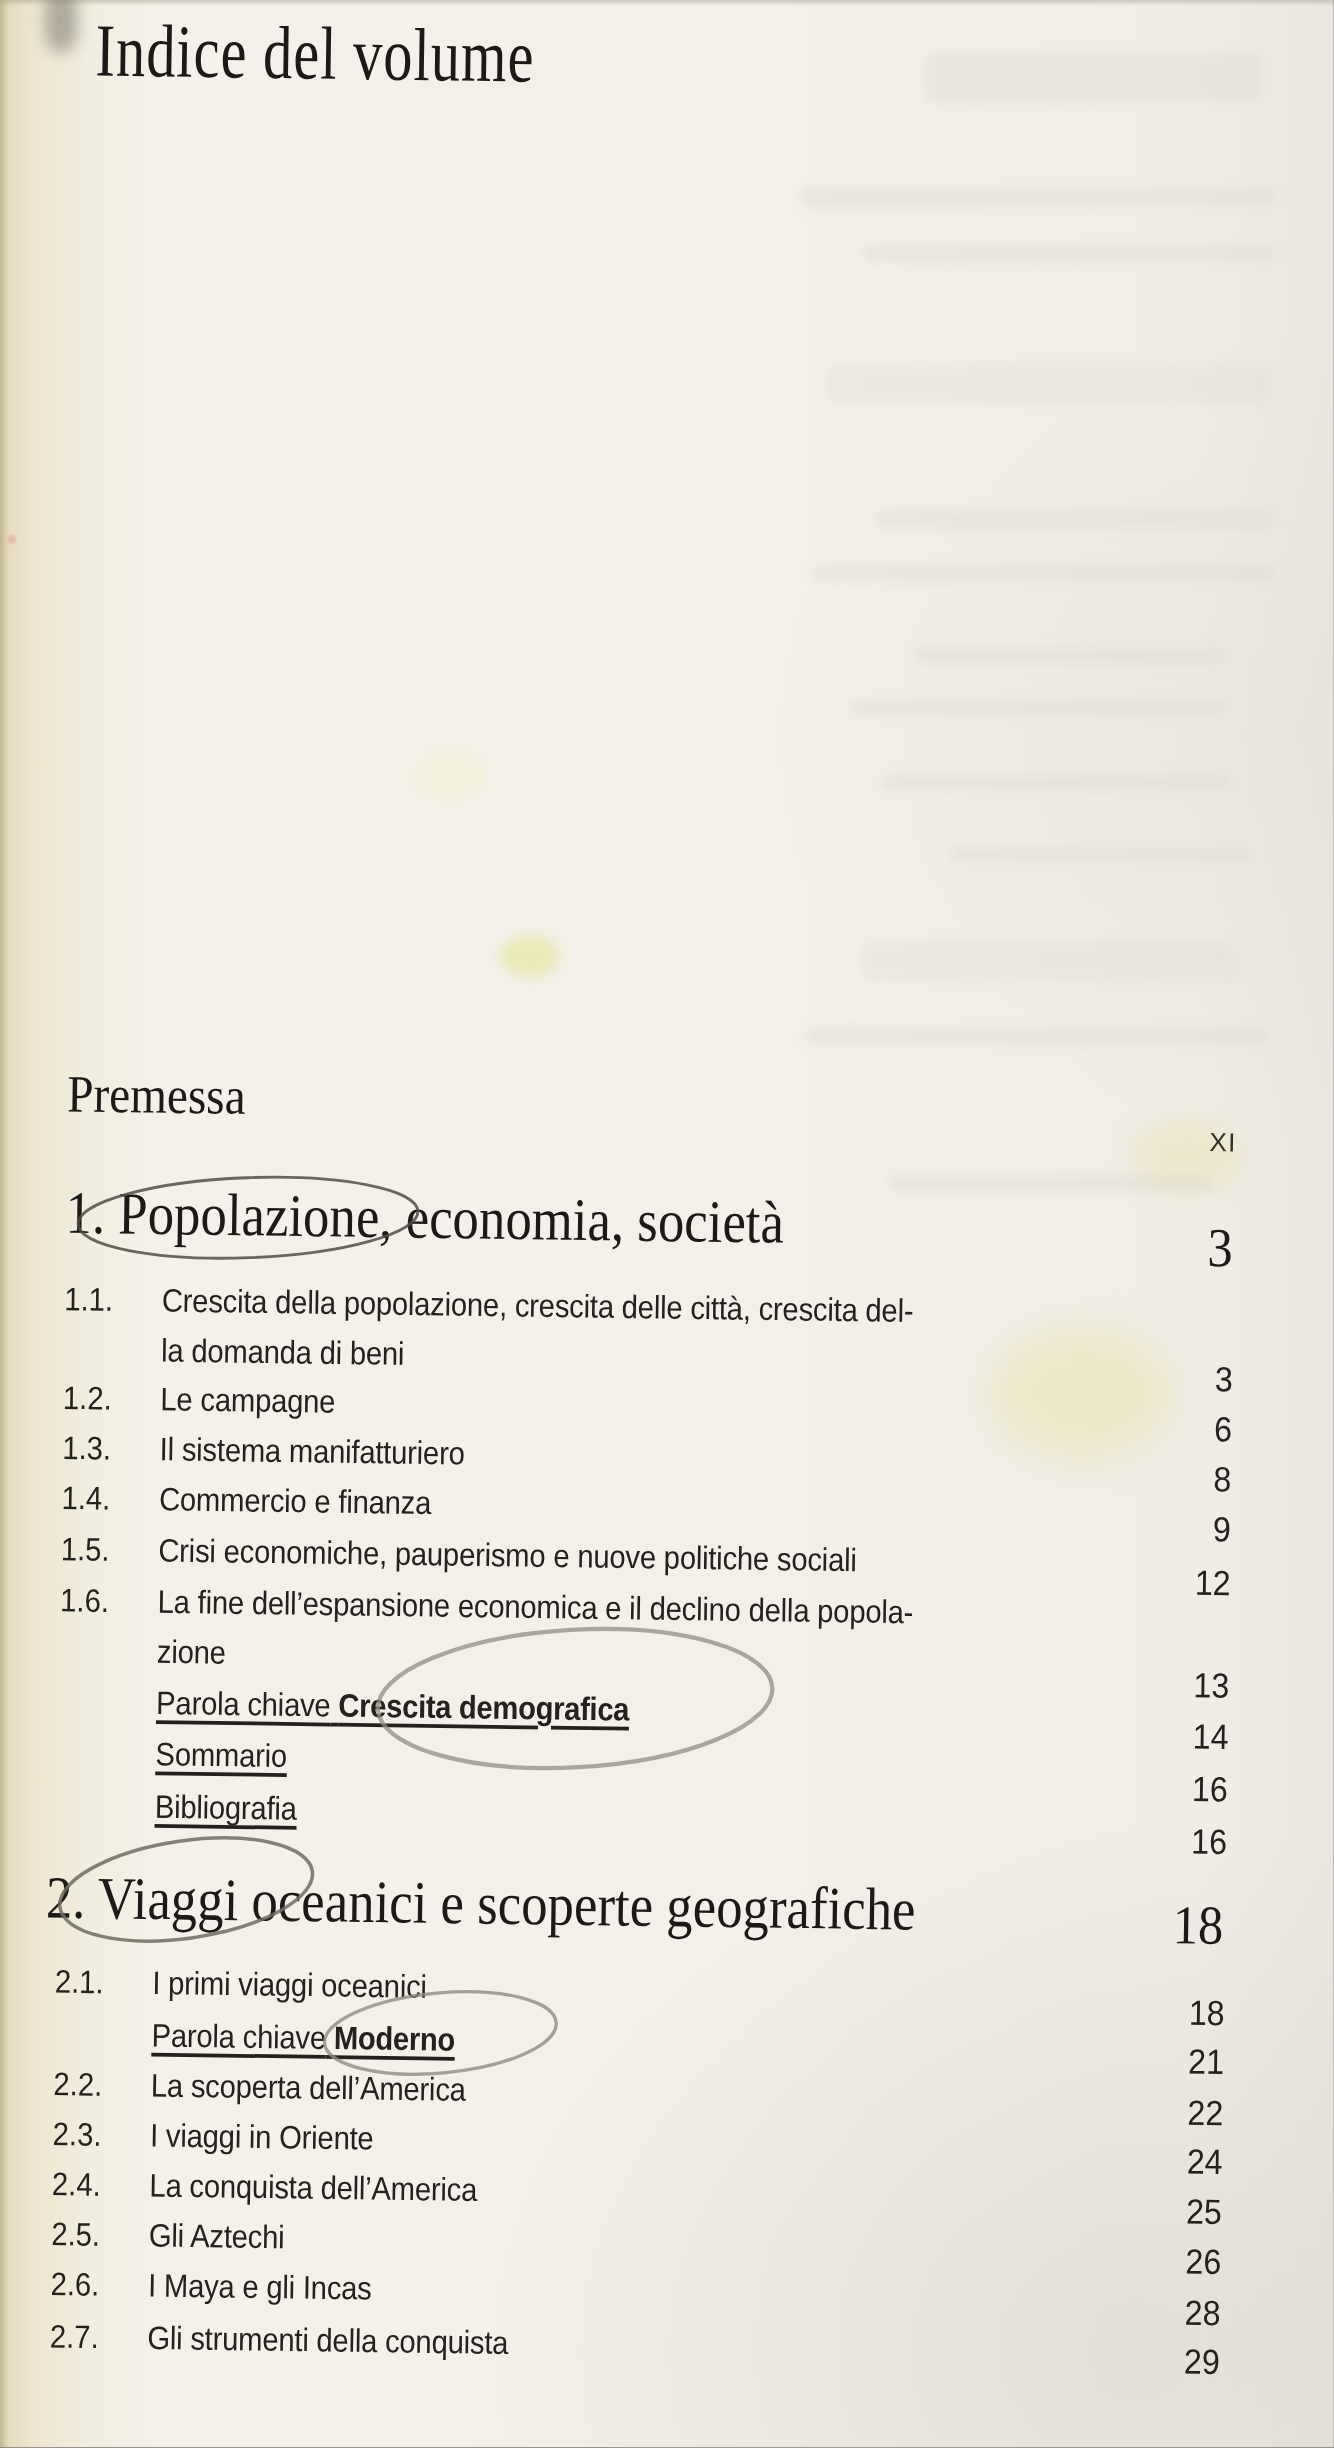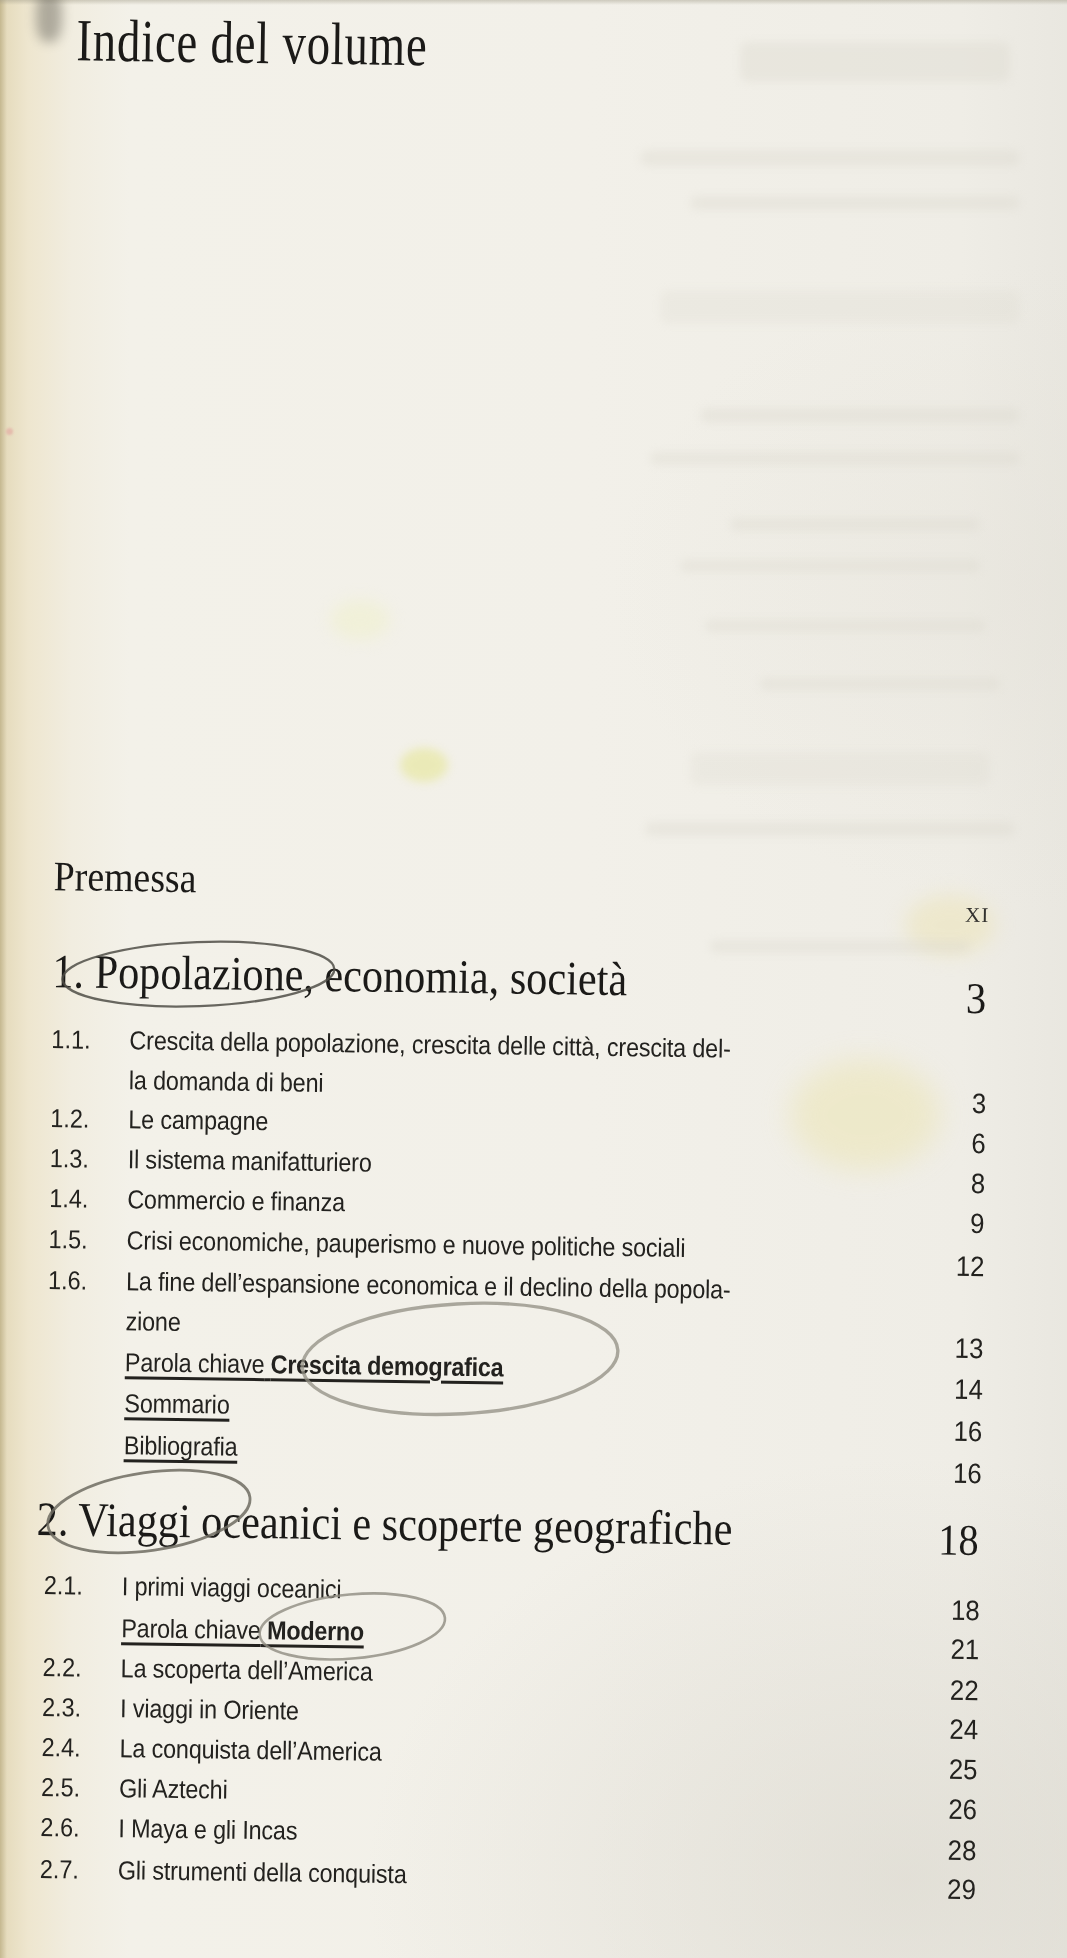--- a/index.html
+++ b/index.html
@@ -43,21 +43,21 @@
     transform:scaleX(.9);transform-origin:left top;white-space:nowrap;}
   .ul{text-decoration:underline;text-decoration-thickness:2.6px;text-underline-offset:5px;}
   .kw{font-weight:700;letter-spacing:-.3px;}
 
   .pnum{position:absolute;right:65px;text-align:right;font-size:28px;line-height:32px;color:#23221f;
     transform:scaleX(.92);transform-origin:right top;}
   .pnum-serif{position:absolute;right:67px;text-align:right;font-size:44px;line-height:48px;
     font-family:"Liberation Serif","DejaVu Serif",serif;color:#1b1a18;
     transform:scaleX(.92);transform-origin:right top;}
   .pnum-xi{position:absolute;right:65px;text-align:right;font-size:21px;line-height:24px;
-    color:#33322f;letter-spacing:1px;font-family:Liberation Serif, serif;}
+    color:#33322f;letter-spacing:1px;}
 
   svg.pencil{position:absolute;left:0;top:0;pointer-events:none;}
 </style>
 </head>
 <body>
 
 <div class="page">
 
   <div class="edge-top"></div>
   <div class="corner-smudge"></div>

